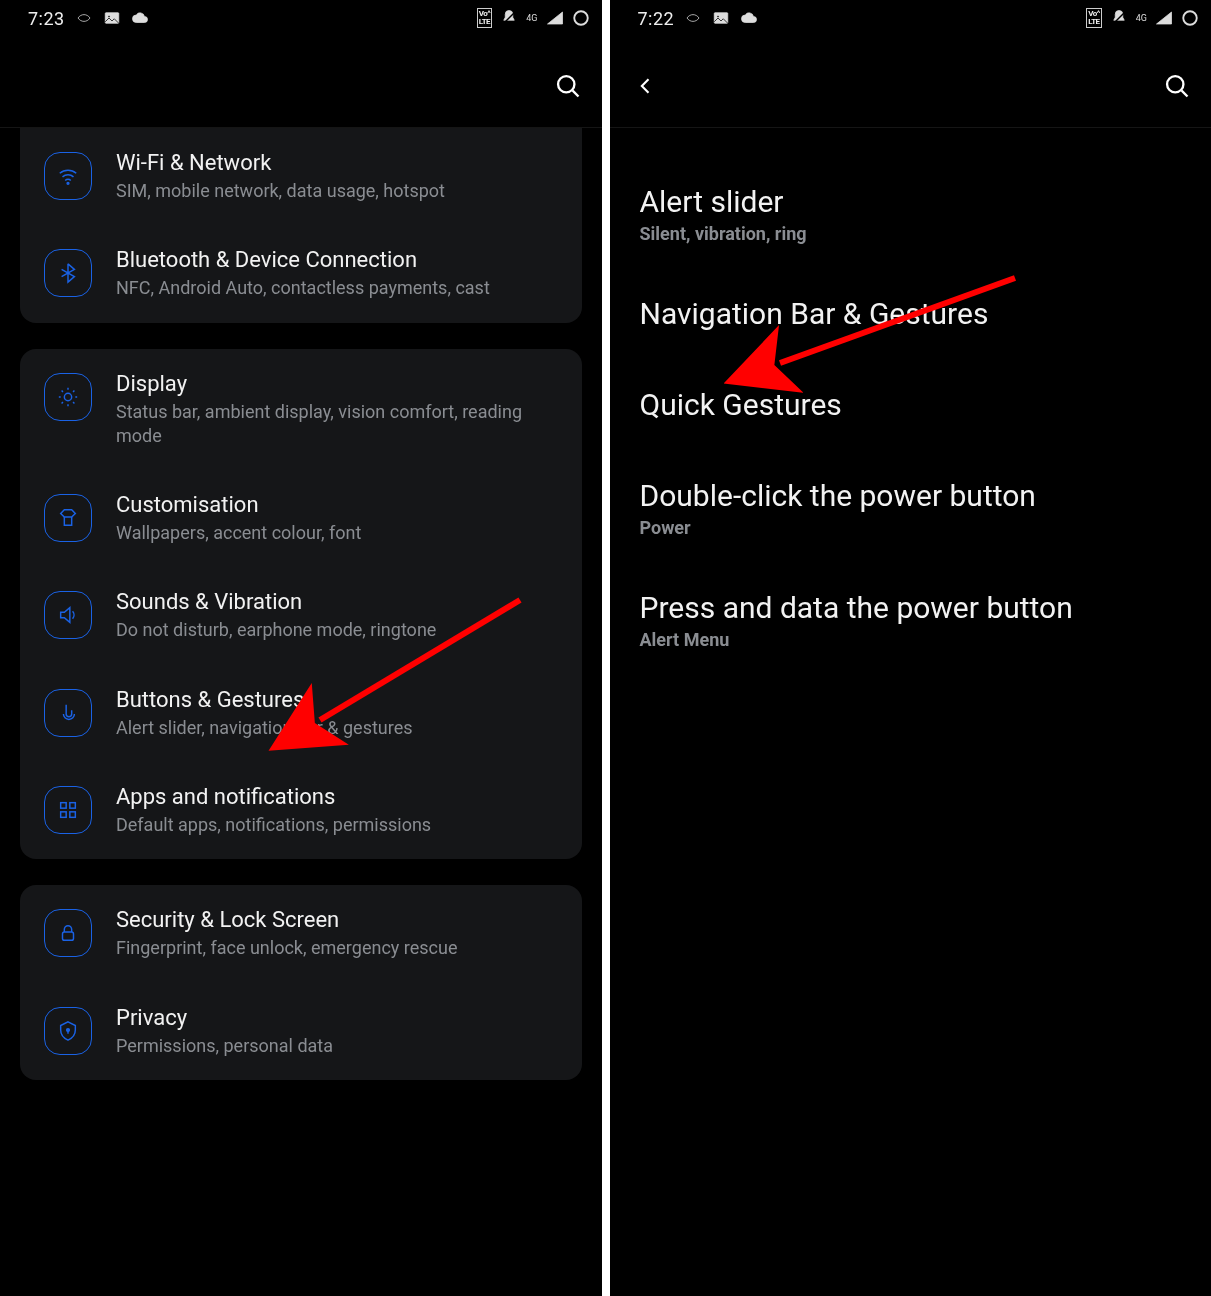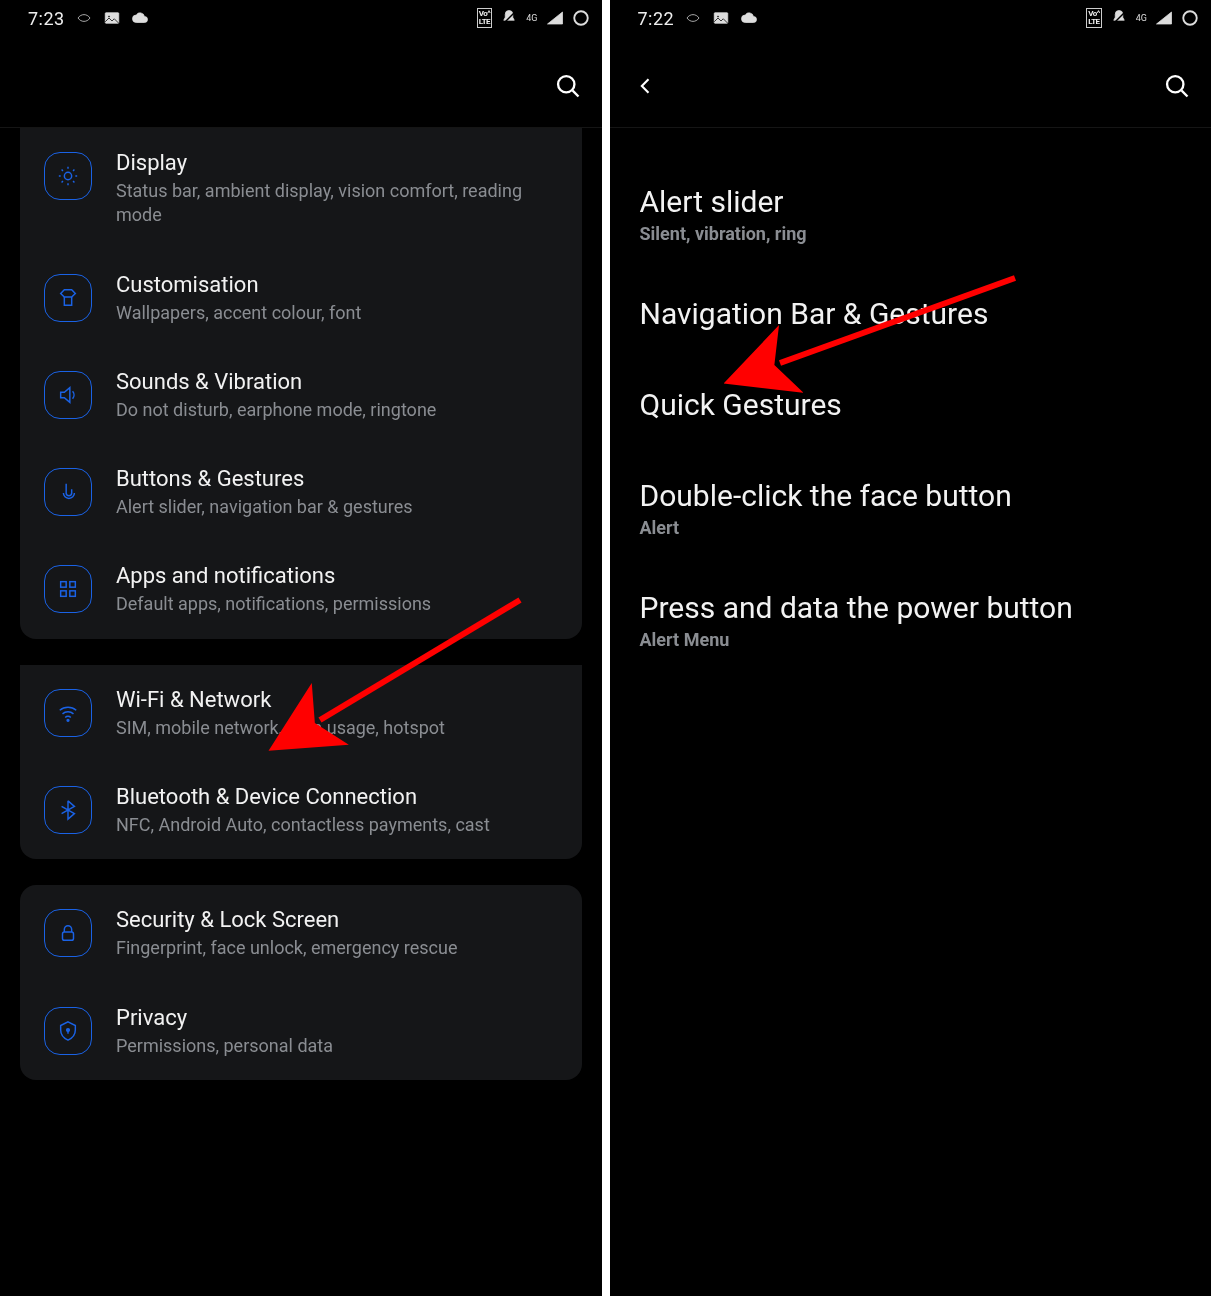--- a/index.html
+++ b/index.html
@@ -149,20 +149,48 @@
       <span class="search-btn">
         <svg viewBox="0 0 24 24">
             <circle cx="10.5" cy="10.5" r="7"></circle>
             <line x1="16" y1="16" x2="21" y2="21"></line>
           </svg>
       </span>
     </div>
 
     <div class="content">
 
+      <div class="group first-group-partial">
+        <div class="row">
+          <div class="icon-sq">
+            <svg viewBox="0 0 24 24">
+                <path d="M3 9a14 14 0 0118 0"></path>
+                <path d="M6 13a9 9 0 0112 0"></path>
+                <path d="M9 17a4 4 0 016 0"></path>
+                <circle cx="12" cy="20" r="1" fill="#1a62e5"></circle>
+              </svg>
+          </div>
+          <div class="row-text">
+            <div class="row-title">Wi-Fi &amp; Network</div>
+            <div class="row-sub">SIM, mobile network, data usage, hotspot</div>
+          </div>
+        </div>
+        <div class="row">
+          <div class="icon-sq">
+            <svg viewBox="0 0 24 24">
+                <path d="M12 2v20l7-6-14-8m0 8l14-8-7-6"></path>
+              </svg>
+          </div>
+          <div class="row-text">
+            <div class="row-title">Bluetooth &amp; Device Connection</div>
+            <div class="row-sub">NFC, Android Auto, contactless payments, cast</div>
+          </div>
+        </div>
+      </div>
+
       <div class="group">
         <div class="row">
           <div class="icon-sq">
             <svg viewBox="0 0 24 24">
                 <circle cx="12" cy="12" r="4"></circle>
                 <path d="M12 2v2M12 20v2M2 12h2M20 12h2M5 5l1.5 1.5M17.5 17.5L19 19M5 19l1.5-1.5M17.5 6.5L19 5"></path>
               </svg>
           </div>
           <div class="row-text">
             <div class="row-title">Display</div>
@@ -211,48 +239,20 @@
             <svg viewBox="0 0 24 24">
                 <rect x="4" y="4" width="6" height="6"></rect>
                 <rect x="14" y="4" width="6" height="6"></rect>
                 <rect x="4" y="14" width="6" height="6"></rect>
                 <rect x="14" y="14" width="6" height="6"></rect>
               </svg>
           </div>
           <div class="row-text">
             <div class="row-title">Apps and notifications</div>
             <div class="row-sub">Default apps, notifications, permissions</div>
-          </div>
-        </div>
-      </div>
-
-      <div class="group first-group-partial">
-        <div class="row">
-          <div class="icon-sq">
-            <svg viewBox="0 0 24 24">
-                <path d="M3 9a14 14 0 0118 0"></path>
-                <path d="M6 13a9 9 0 0112 0"></path>
-                <path d="M9 17a4 4 0 016 0"></path>
-                <circle cx="12" cy="20" r="1" fill="#1a62e5"></circle>
-              </svg>
-          </div>
-          <div class="row-text">
-            <div class="row-title">Wi-Fi &amp; Network</div>
-            <div class="row-sub">SIM, mobile network, data usage, hotspot</div>
-          </div>
-        </div>
-        <div class="row">
-          <div class="icon-sq">
-            <svg viewBox="0 0 24 24">
-                <path d="M12 2v20l7-6-14-8m0 8l14-8-7-6"></path>
-              </svg>
-          </div>
-          <div class="row-text">
-            <div class="row-title">Bluetooth &amp; Device Connection</div>
-            <div class="row-sub">NFC, Android Auto, contactless payments, cast</div>
           </div>
         </div>
       </div>
 
       <div class="group">
         <div class="row">
           <div class="icon-sq">
             <svg viewBox="0 0 24 24">
                 <rect x="6" y="11" width="12" height="9" rx="2"></rect>
                 <path d="M8 11V8a4 4 0 018 0v3"></path>
@@ -360,22 +360,22 @@
         <div class="simple-title">Alert slider</div>
         <div class="simple-sub">Silent, vibration, ring</div>
       </div>
       <div class="simple-item">
         <div class="simple-title">Navigation Bar &amp; Gestures</div>
       </div>
       <div class="simple-item">
         <div class="simple-title">Quick Gestures</div>
       </div>
       <div class="simple-item">
-        <div class="simple-title">Double-click the face button</div>
-        <div class="simple-sub">Alert</div>
+        <div class="simple-title">Double-click the power button</div>
+        <div class="simple-sub">Power</div>
       </div>
       <div class="simple-item">
         <div class="simple-title">Press and data the power button</div>
         <div class="simple-sub">Alert Menu</div>
       </div>
 
       <div class="arrow" style="left:155px; top:140px;">
         <svg width="260" height="110">
           <defs>
             <marker id="ah2" markerWidth="12" markerHeight="12" refX="2" refY="6" orient="auto">

